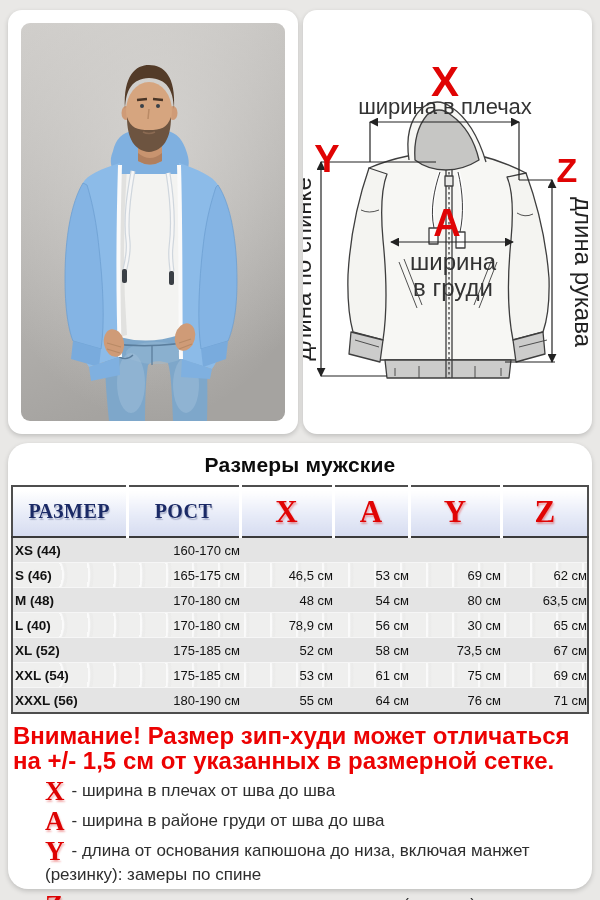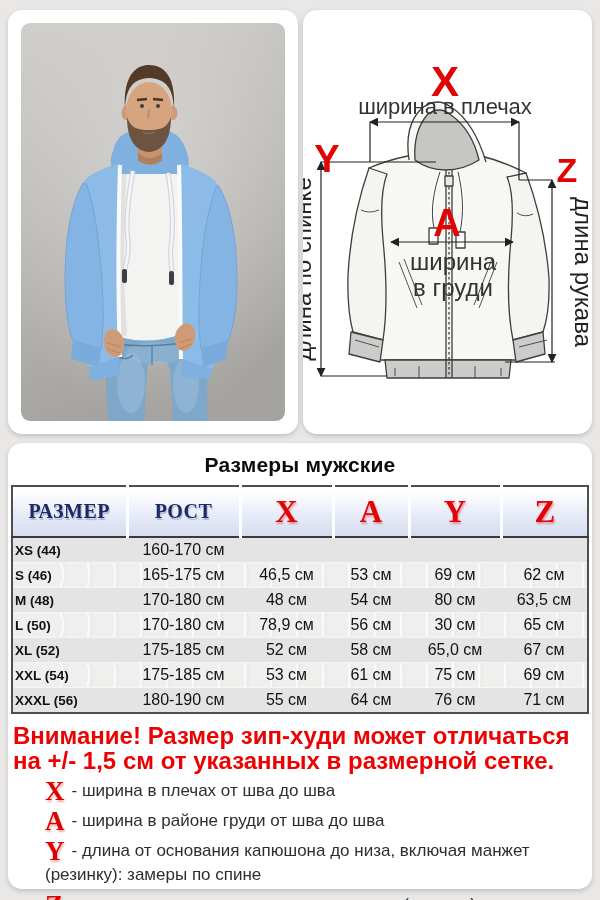--- a/index.html
+++ b/index.html
@@ -8,29 +8,29 @@
 
   .card { background:#fff; border-radius:14px; box-shadow:0 2px 5px rgba(0,0,0,.18); box-sizing:border-box; }
 
   .top-row { position:absolute; top:10px; left:8px; width:584px; height:424px; display:flex; gap:5px; }
   .photo-card { width:290px; height:424px; padding:13px; }
   .photo-frame { width:100%; height:100%; border-radius:9px; overflow:hidden; }
   .photo-frame svg { display:block; }
   .diagram-card { width:289px; height:424px; }
   .diagram-card svg { display:block; }
 
-  .bottom-card { position:absolute; top:443px; left:8px; width:584px; height:446px; border-radius:14px; padding:6px 3px 0; }
+  .bottom-card { position:absolute; top:443px; left:8px; width:584px; height:446px; border-radius:20px; padding:6px 3px 0; }
   .section-title { margin:4px 0 8px; text-align:center; font-size:21px; font-weight:bold; color:#0c0c0c; letter-spacing:.2px; }
 
   table.size-table { width:576px; margin:0 auto; border-collapse:collapse; border:2px solid #4e4e4e; table-layout:fixed; }
   .size-table thead th { height:47px; background:linear-gradient(#ffffff 8%, #e8ecf8 55%, #d6dcf0 100%); border-right:3px solid #fff; border-bottom:2px solid #3a3a3a; font-family:"Liberation Serif",serif; font-weight:bold; }
   .size-table thead th:last-child { border-right:none; }
   .th-navy { font-size:20px; color:#1b2a66; text-shadow:1px 2px 1px rgba(27,42,102,.28); letter-spacing:.5px; }
   .th-red { font-size:31px; color:#e00404; text-shadow:1px 2px 2px rgba(224,4,4,.38); }
-  .size-table tbody td { height:24px; font-size:16px; color:#121212; text-align:center; padding:0; }
+  .size-table tbody td { height:24px; font-size:13px; color:#121212; text-align:right; padding:0; }
   .size-table tbody td.size-cell { text-align:left; padding-left:2px; font-weight:bold; font-size:13.5px; }
   .size-table tbody tr:nth-child(odd)  { background:#e4e4e4; }
   .size-table tbody tr:nth-child(even) { background:#efefee;
       background-image:repeating-radial-gradient(circle at 24px 12px, rgba(255,255,255,.7) 0 1.5px, rgba(228,228,228,.35) 3px 5px, transparent 6px 26px); }
   .size-table tbody tr { border-bottom:1px solid #f6f6f6; }
 
   .warning { color:#ec0202; font-weight:bold; font-size:24px; line-height:25px; margin:9px 2px 4px; max-width:578px; }
 
   .legend { margin:2px 0 0 34px; }
   .legend-item { font-size:17px; color:#2e2e2e; line-height:24px; margin:6px 0; }
@@ -218,33 +218,33 @@
         </tr>
         <tr>
           <td class="size-cell">M (48)</td>
           <td>170-180 см</td>
           <td>48 см</td>
           <td>54 см</td>
           <td>80 см</td>
           <td>63,5 см</td>
         </tr>
         <tr>
-          <td class="size-cell">L (50)</td>
+          <td class="size-cell">L (40)</td>
           <td>170-180 см</td>
           <td>78,9 см</td>
           <td>56 см</td>
           <td>30 см</td>
           <td>65 см</td>
         </tr>
         <tr>
           <td class="size-cell">XL (52)</td>
           <td>175-185 см</td>
           <td>52 см</td>
           <td>58 см</td>
-          <td>65,0 см</td>
+          <td>73,5 см</td>
           <td>67 см</td>
         </tr>
         <tr>
           <td class="size-cell">XXL (54)</td>
           <td>175-185 см</td>
           <td>53 см</td>
           <td>61 см</td>
           <td>75 см</td>
           <td>69 см</td>
         </tr>

